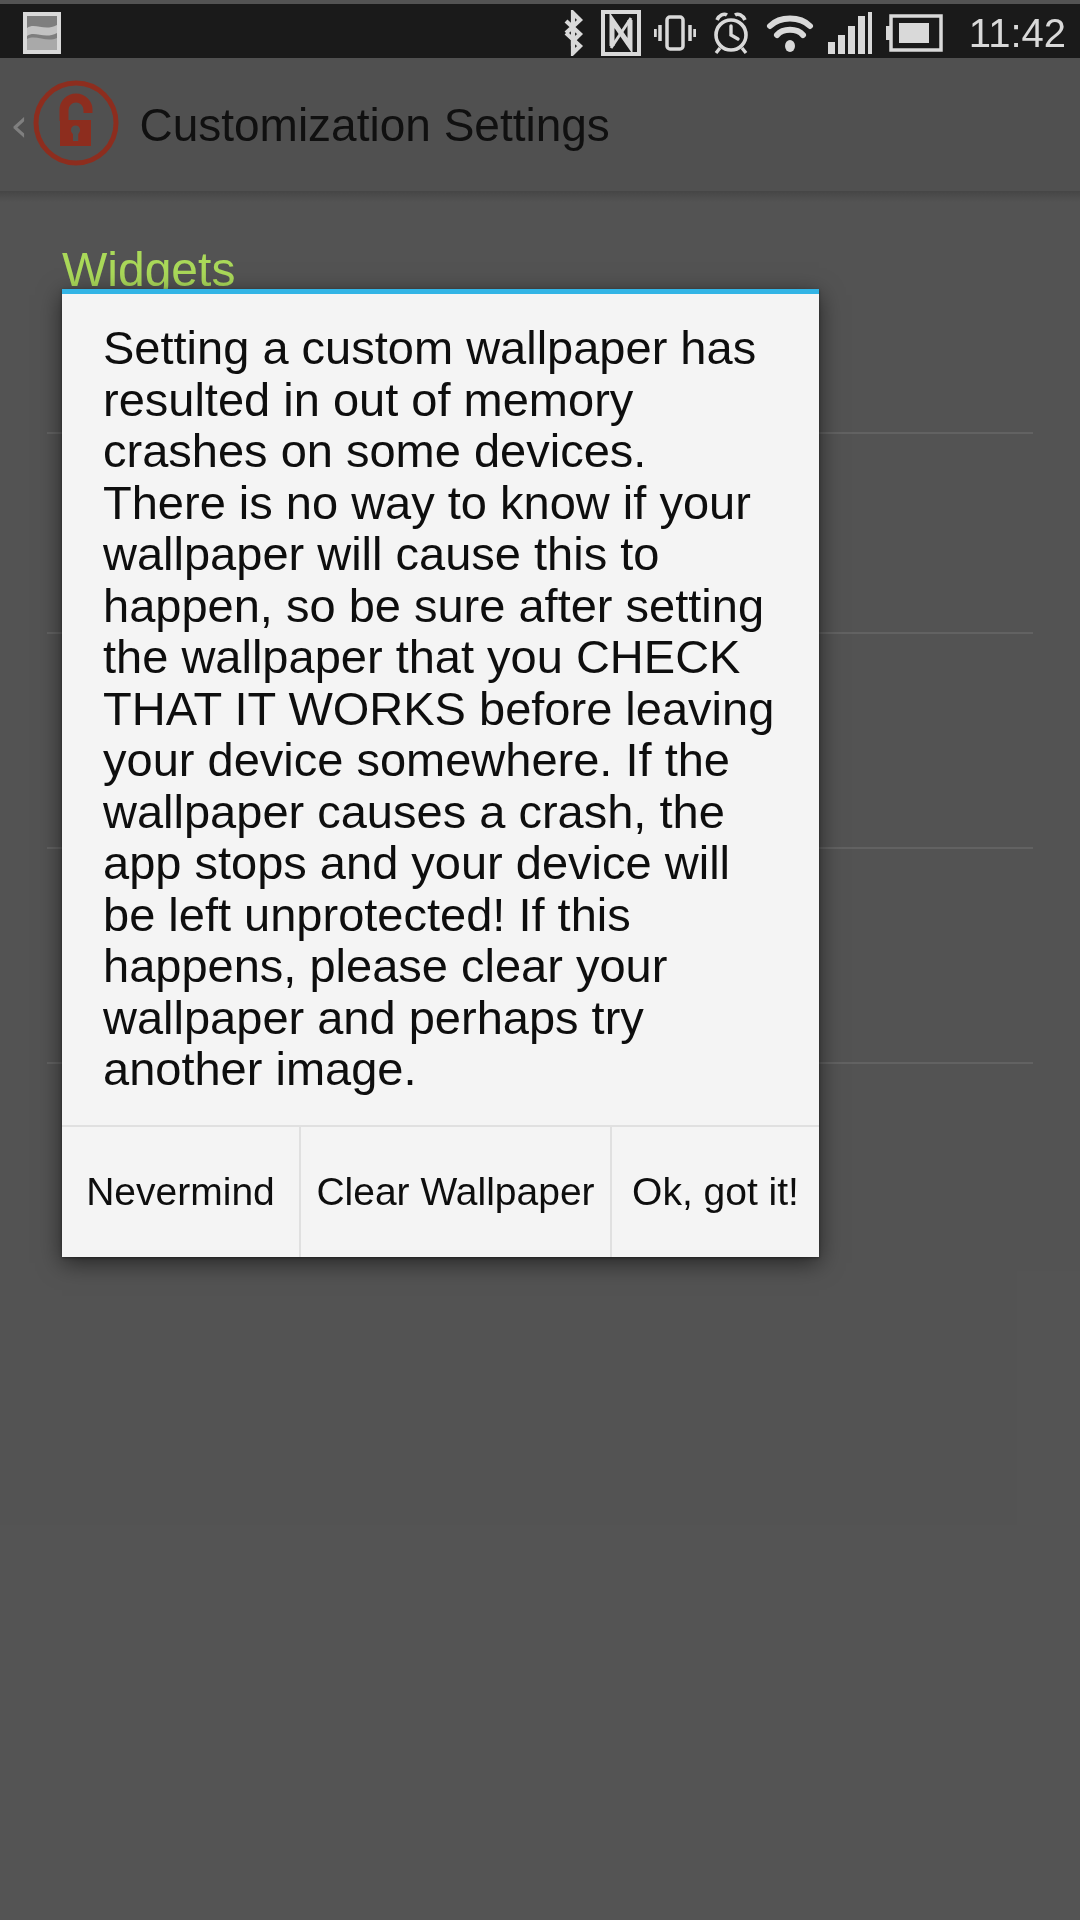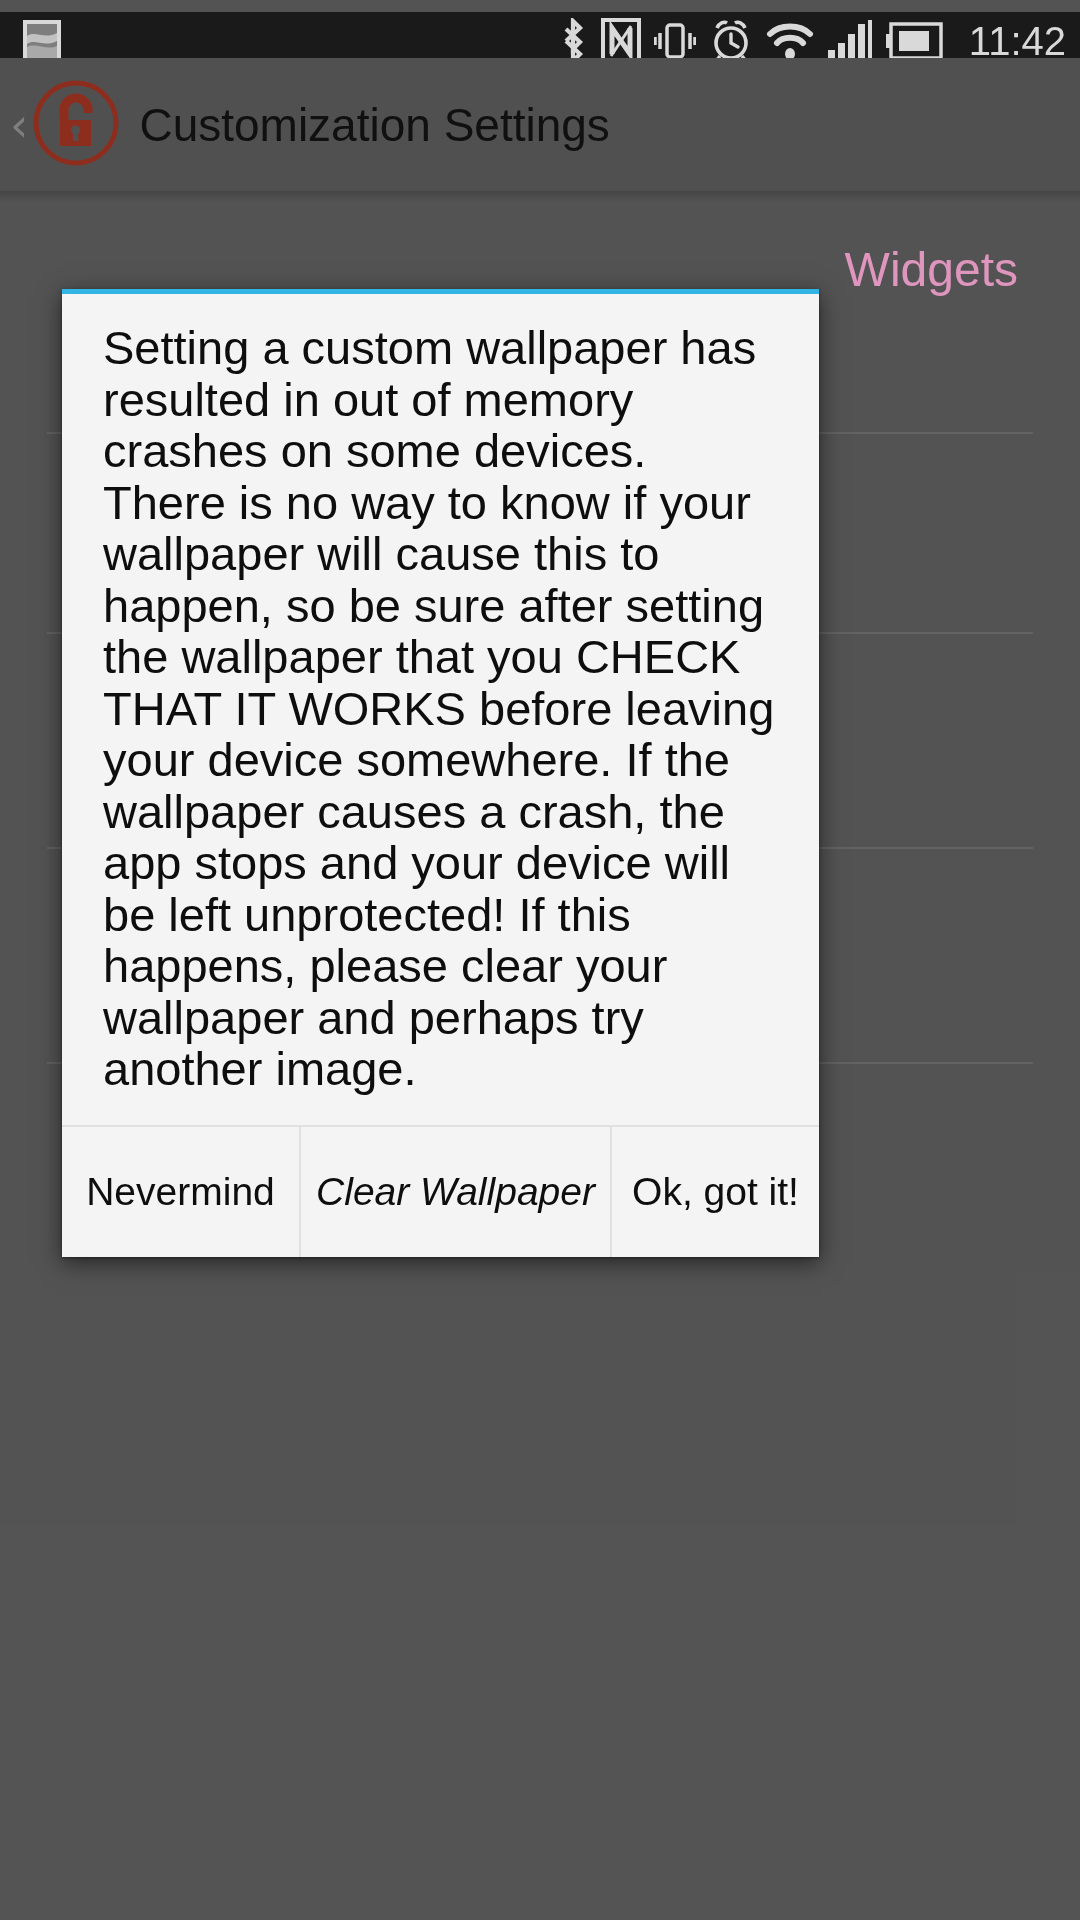--- a/index.html
+++ b/index.html
@@ -15,21 +15,21 @@
   #screen {
     position: relative;
     width: 1080px;
     height: 1920px;
     background: #5d5d5d;
   }
 
   
   #status-bar {
     position: absolute;
-    top: 12px; left: 0;
+    top: 4px; left: 0;
     width: 1080px;
     height: 58px;
     background: #1d1d1d;
     display: flex;
     align-items: center;
     padding: 0 14px 0 22px;
   }
   #status-left {
     display: flex;
     align-items: center;
@@ -92,25 +92,24 @@
     top: 202px; left: 0;
     width: 1080px;
     height: 1718px;
     background: #5d5d5d;
   }
   .bg-row {
     position: relative;
     padding: 0 62px;
   }
   .bg-row-title {
-    color: #f9a8d4;
+    color: #bef264;
     font-size: 48px;
     line-height: 1;
     padding-top: 44px;
-    text-align: right;
   }
   .bg-row-sub {
     color: #1a1a1a;
     font-size: 44px;
     line-height: 1;
     padding-top: 25px;
   }
   .bg-divider {
     position: absolute;
     left: 47px;
@@ -175,21 +174,21 @@
     justify-content: center;
     color: #0e0e0e;
     font-size: 39px;
     background: #f4f4f4;
     height: 100%;
     font-family: "Liberation Sans", sans-serif;
     white-space: nowrap;
   }
   .dlg-btn + .dlg-btn { border-left: 2px solid #e0e0e0; }
   #btn-nevermind { flex: 0 0 237px; }
-  #btn-clear     { flex: 0 0 311px; font-style: italic; }
+  #btn-clear     { flex: 0 0 311px; }
   #btn-ok        { flex: 1 1 auto; text-align: right; }
 </style>
 </head>
 <body>
 
 <div id="screen">
 
   <div id="status-bar">
     <div id="status-left">
       <span class="sb-icon">

